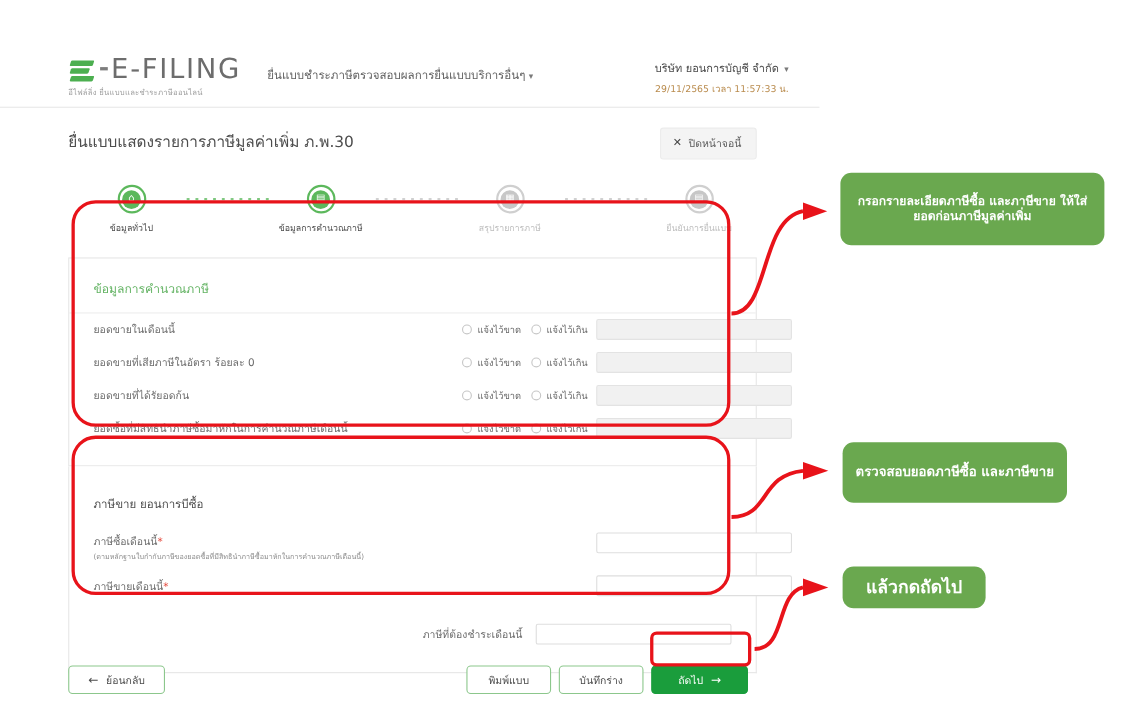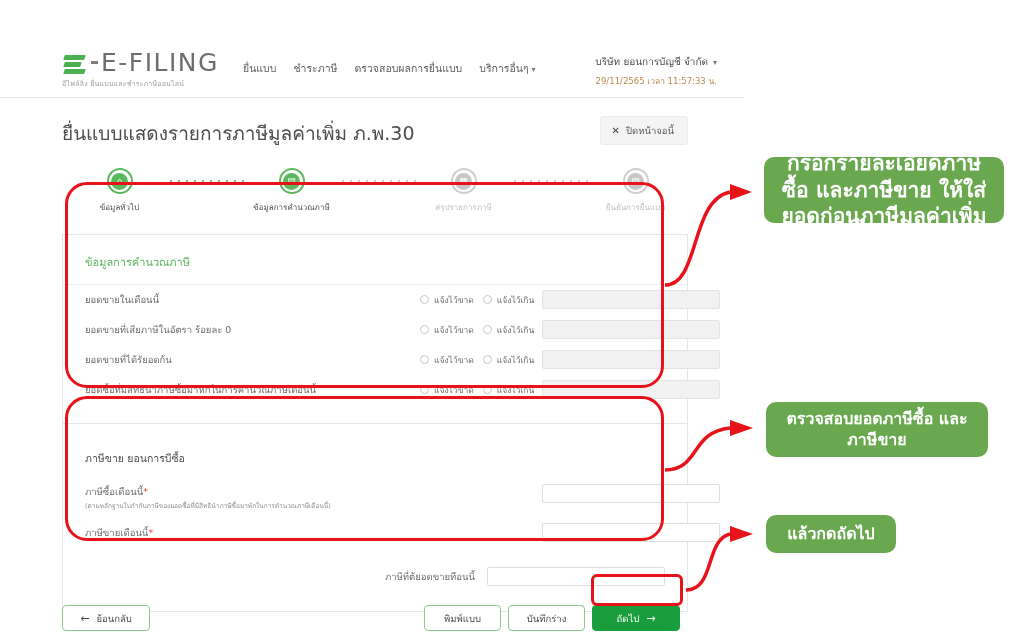--- a/index.html
+++ b/index.html
@@ -36,37 +36,37 @@
   .logo-text {
     font-size: 25px; letter-spacing: 1.5px; color: #6d6d6d; font-weight: 400;
     font-family: "DejaVu Sans", "Liberation Sans", sans-serif;
   }
   .logo-tag {
     margin-top: 1px; font-size: 7px; color: #9a9a9a; letter-spacing: .2px; white-space: nowrap;
   }
 
   .nav {
     position: absolute; left: 243px; top: 28px;
-    display: flex; align-items: center; gap: 17px;
+    display: flex; align-items: center; 
   }
   .nav-item { font-size: 10.5px; color: #5f5f5f; white-space: nowrap; cursor: pointer; }
   .caret { font-size: 8px; color: #7a7a7a; margin-left: 3px; }
 
   .user-box { position: absolute; right: 28px; top: 22px; text-align: right; }
   .user-name { font-size: 10px; color: #4a4a4a; white-space: nowrap; }
   .user-name .caret { margin-left: 5px; }
   .user-time { font-size: 8.5px; color: #b98b4d; margin-top: 5px; white-space: nowrap; }
 
   
   .title-row {
     position: relative; margin-top: 18px; height: 36px;
   }
   .page-title {
     position: absolute; left: 62px; top: 2px;
-    font-size: 19px; color: #4d4d4d; white-space: nowrap;
+    font-size: 14px; color: #4d4d4d; white-space: nowrap;
   }
   .close-btn {
     position: absolute; right: 57px; top: 0;
     background: #f4f4f4; border: 1px solid #ececec; border-radius: 3px;
     padding: 6px 13px 6px 11px; font-size: 9.5px; color: #5a5a5a;
     display: flex; align-items: center; gap: 6px; cursor: pointer; white-space: nowrap;
   }
   .close-btn .x { font-size: 10px; color: #444; font-weight: bold; }
 
   
@@ -155,22 +155,22 @@
   #btn-draft { left: 508px; width: 77px; }
   #btn-next { left: 592px; width: 88px; text-align: center; }
   .arrow { font-size: 11px; }
 
   
   .callout {
     position: absolute; background: #6aa84f; color: #fff; border-radius: 10px;
     text-align: center; display: flex; align-items: center; justify-content: center;
     font-weight: bold; line-height: 1.28; padding: 8px 10px;
   }
-  #callout-1 { left: 764px; top: 157px; width: 240px; height: 66px; font-size: 21px; }
-  #callout-2 { left: 766px; top: 402px; width: 222px; height: 55px; font-size: 16px; }
+  #callout-1 { left: 764px; top: 157px; width: 240px; height: 66px; font-size: 11px; }
+  #callout-2 { left: 766px; top: 402px; width: 204px; height: 55px; font-size: 12px; }
   #callout-3 { left: 766px; top: 515px; width: 130px; height: 38px; font-size: 16px; }
 
   .redbox {
     position: absolute; border: 3px solid #e8131a; border-radius: 22px; pointer-events: none;
   }
   #redbox-1 { left: 65px; top: 182px; width: 599px; height: 206px; }
   #redbox-2 { left: 65px; top: 396px; width: 599px; height: 145px; }
   #redbox-3 { left: 591px; top: 574px; width: 92px; height: 32px; border-radius: 6px; border-width: 3px; }
 
   svg.conn { position: absolute; left: 0; top: 0; width: 1024px; height: 639px; pointer-events: none; }
@@ -327,21 +327,21 @@
     </div>
 
     <div class="row2">
       <div class="row-label">
         <span>ภาษีขายเดือนนี้</span><span class="req">*</span>
       </div>
       <div class="field white"></div>
     </div>
 
     <div class="right-label-row">
-      <div class="right-label">ภาษีที่ต้ยอดขายทือนนี้</div>
+      <div class="right-label">ภาษีที่ต้องชำระเดือนนี้</div>
       <div class="right-field"></div>
     </div>
   </div>
 
   <div class="footer">
     <div class="btn btn-outline" id="btn-back">
       <span class="arrow">←</span>
       <span>ย้อนกลับ</span>
     </div>
     <div class="btn btn-outline" id="btn-print">

